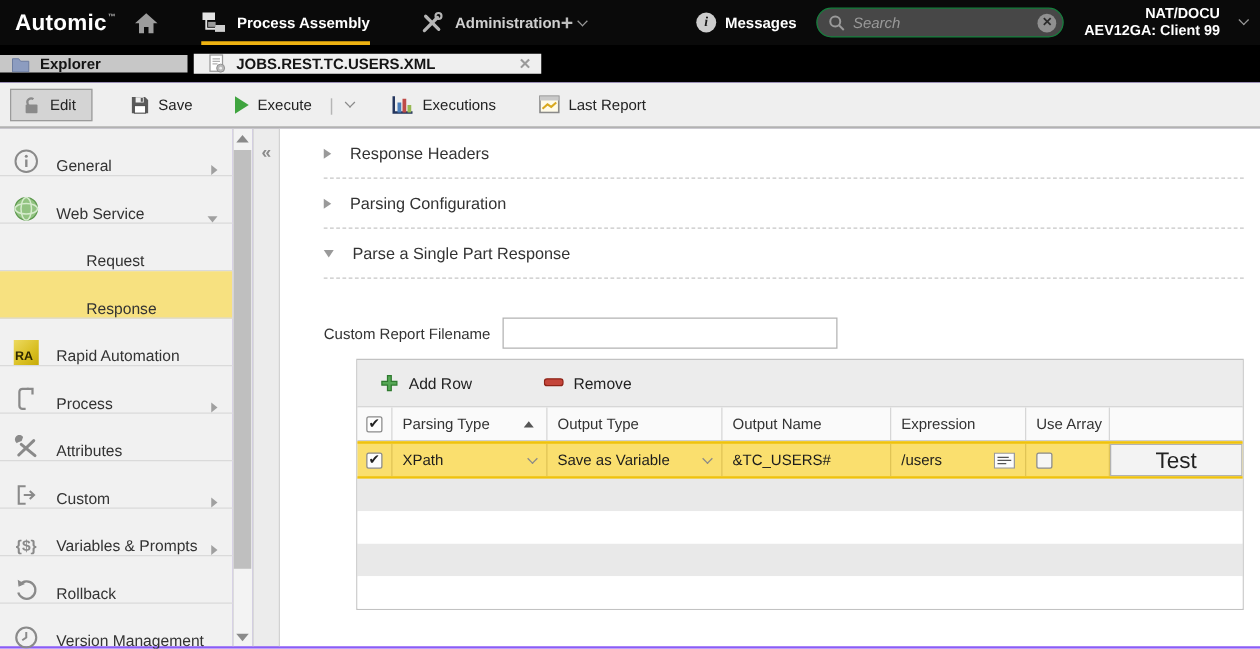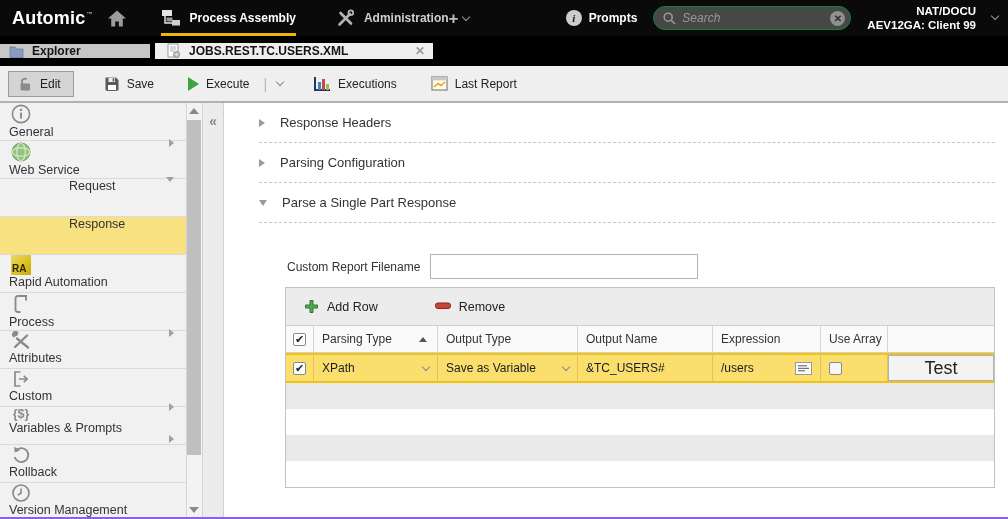--- a/index.html
+++ b/index.html
@@ -36,21 +36,21 @@
   .tb-btn { display:flex; align-items:center; gap:7px; font-size:12px; color:#222; cursor:pointer; padding:4px 4px; }
   .tb-btn.pressed { background:#d4d4d4; border:1px solid #9b9b9b; padding:4px 12px 4px 8px; }
   .play-tri { width:0; height:0; border-left:11px solid #3FA43F; border-top:7px solid transparent; border-bottom:7px solid transparent; }
   .exec-group { display:flex; align-items:center; gap:10px; }
   .tb-sep { color:#b5b5b5; font-size:14px; }
 
   
   .body { display:flex; height:414px; }
 
   .sidebar { width:205px; background:#f1f1f1; }
-  .side-item { height:38px; display:flex; align-items:flex-start; padding:0 12px 0 9px; border-bottom:1px solid #dadada; font-size:12.5px; color:#333; cursor:pointer;flex-direction:column; }
+  .side-item { height:38px; display:flex; align-items:flex-end; padding:0 12px 0 9px; border-bottom:1px solid #dadada; font-size:12.5px; color:#333; cursor:pointer; }
   .side-item .icon-box { width:24px; display:flex; justify-content:center; margin-right:12px; }
   .side-item.sub { padding-left:69px; }
   .side-item.selected { background:#F7E180; }
   .side-chev { margin-left:auto; }
   .tri-r { width:0; height:0; border-left:5px solid #a0a0a0; border-top:4px solid transparent; border-bottom:4px solid transparent; }
   .tri-d { width:0; height:0; border-top:5px solid #a0a0a0; border-left:4px solid transparent; border-right:4px solid transparent; }
   .ra-icon { width:20px; height:20px; background:linear-gradient(135deg,#EDDA60 0%,#D9BF22 60%,#C7AB08 100%); color:#2e2800; font-size:10px; font-weight:bold; display:flex; align-items:flex-end; padding:0 0 1px 1px; }
   .vars-glyph { color:#8a8a8a; font-weight:bold; font-size:12.5px; }
 
   .side-scroll { width:18px; background:#f3f3f3; border-left:1px solid #d5d5d5; display:flex; flex-direction:column; align-items:center; }
@@ -62,21 +62,21 @@
 
   .collapse-strip { width:24px; background:#ececec; border-left:1px solid #d2d2d2; border-right:1px solid #d2d2d2; text-align:center; padding-top:10px; color:#8a8a8a; font-size:14px; font-weight:bold; }
   .collapse-strip span { cursor:pointer; }
 
   .content { flex:1; background:#fff; padding:0 13px 0 35px; }
   .section-hdr { height:40px; display:flex; align-items:center; gap:15px; border-bottom:1px dashed #c6c6c6; font-size:13px; color:#333; cursor:pointer; }
   .sec-tri-r { width:0;height:0;border-left:6px solid #9a9a9a;border-top:4.5px solid transparent;border-bottom:4.5px solid transparent; }
   .sec-tri-d { width:0;height:0;border-top:6px solid #9a9a9a;border-left:4.5px solid transparent;border-right:4.5px solid transparent; }
 
   .form-row { margin-top:31px; display:flex; align-items:center; }
-  .form-row label { font-size:12px; color:#333;margin-left:28px; }
+  .form-row label { font-size:12px; color:#333; }
   .form-row input { margin-left:10px; width:268px; height:25px; border:1px solid #b3b3b3; font-size:12px; padding:0 6px; outline:none; }
 
   
   .grid { margin-top:8px; margin-left:26px; width:710px; border:1px solid #c2c2c2; }
   .grid-toolbar { height:38px; background:#ececec; border-bottom:1px solid #cfcfcf; display:flex; align-items:center; padding-left:18px; gap:57px; }
   .grid-tb-btn { display:flex; align-items:center; gap:8px; font-size:12.5px; color:#222; cursor:pointer; }
   .grid-hdr { display:flex; height:27px; background:#fafafa; border-bottom:1px solid #d0d0d0; font-size:12px; color:#333; }
   .gcell { display:flex; align-items:center; padding:0 8px; border-right:1px solid #d6d6d6; overflow:hidden; white-space:nowrap; }
   .gcell:last-child { border-right:none; }
   .col-chk { width:28px; justify-content:center; padding:0; }
@@ -131,21 +131,21 @@
         <span>Administration</span>
       </div>
     </div>
     <div class="plus-item">
       <span>+</span>
       <span class="chev-down-sm"></span>
     </div>
     <div class="top-right">
       <div class="messages">
         <span class="info-circle">i</span>
-        <span>Prompts</span>
+        <span>Messages</span>
       </div>
       <div class="searchbox">
         <svg width="13" height="13" viewBox="0 0 13 13">
           <circle cx="5.2" cy="5.2" r="4" fill="none" stroke="#9a9a9a" stroke-width="1.6"></circle>
           <path d="M8.2 8.2 L12 12" stroke="#9a9a9a" stroke-width="1.6"></path>
         </svg>
         <input type="text" placeholder="Search" style="">
         <span class="search-clear">✕</span>
       </div>
       <div class="client-info">

